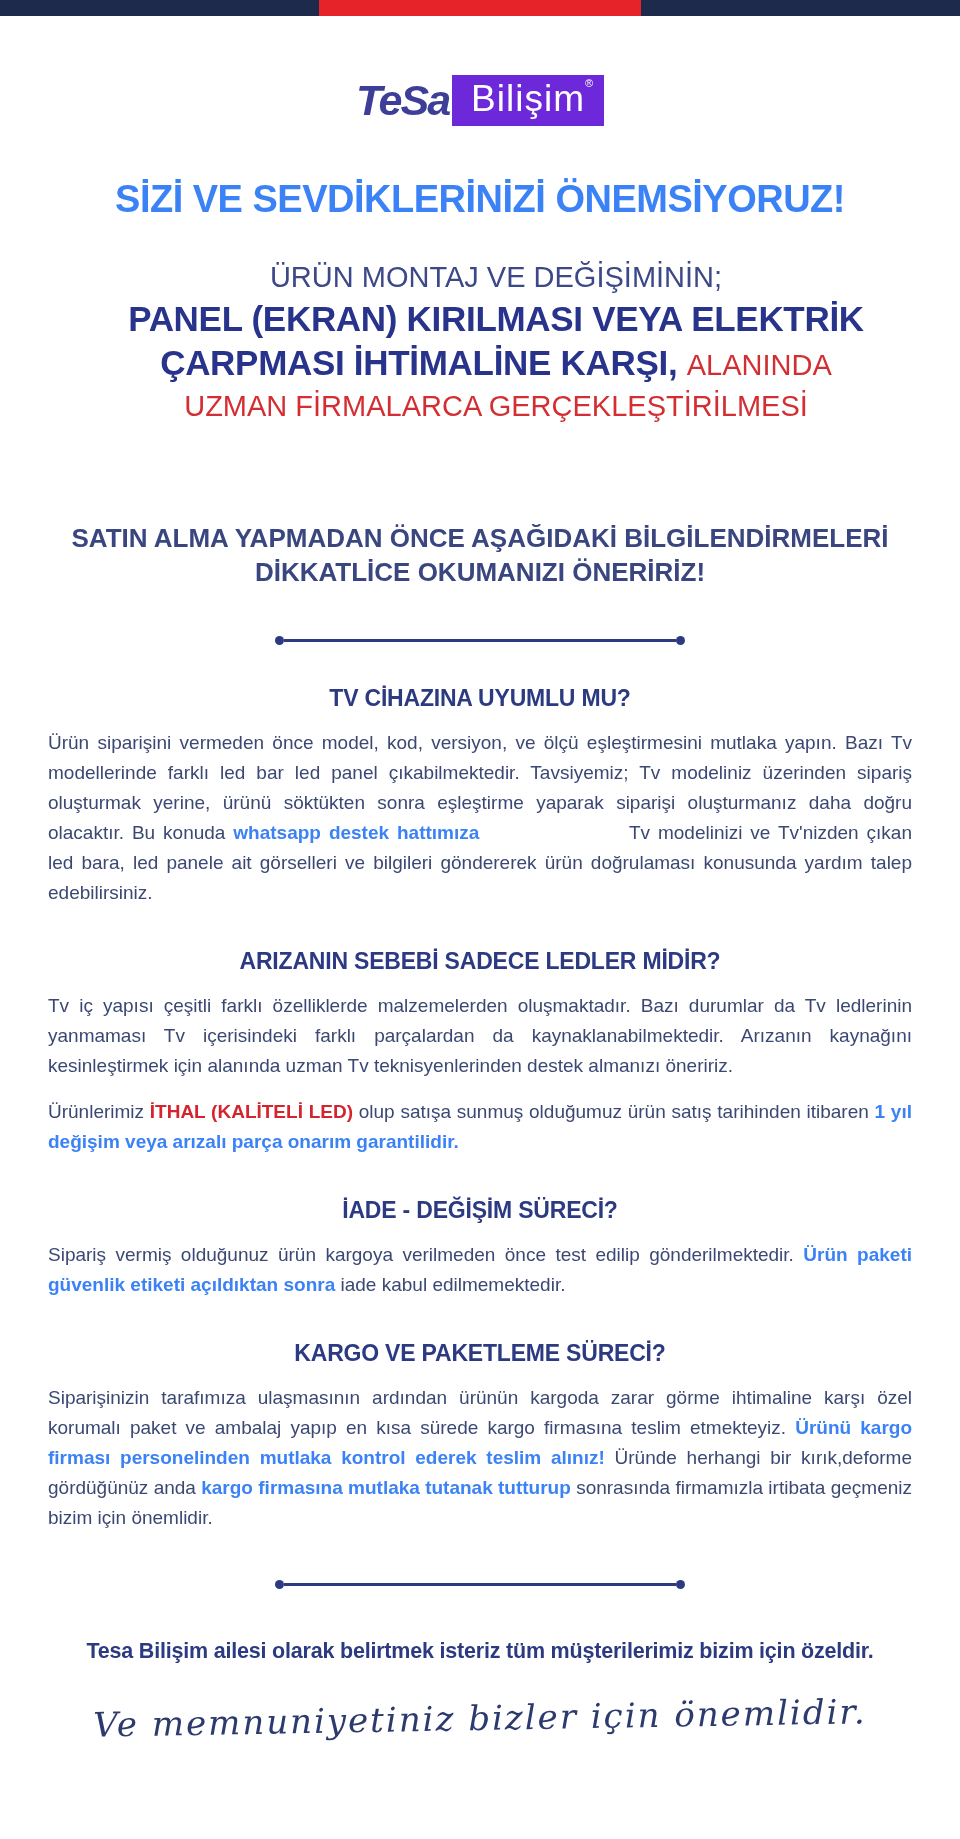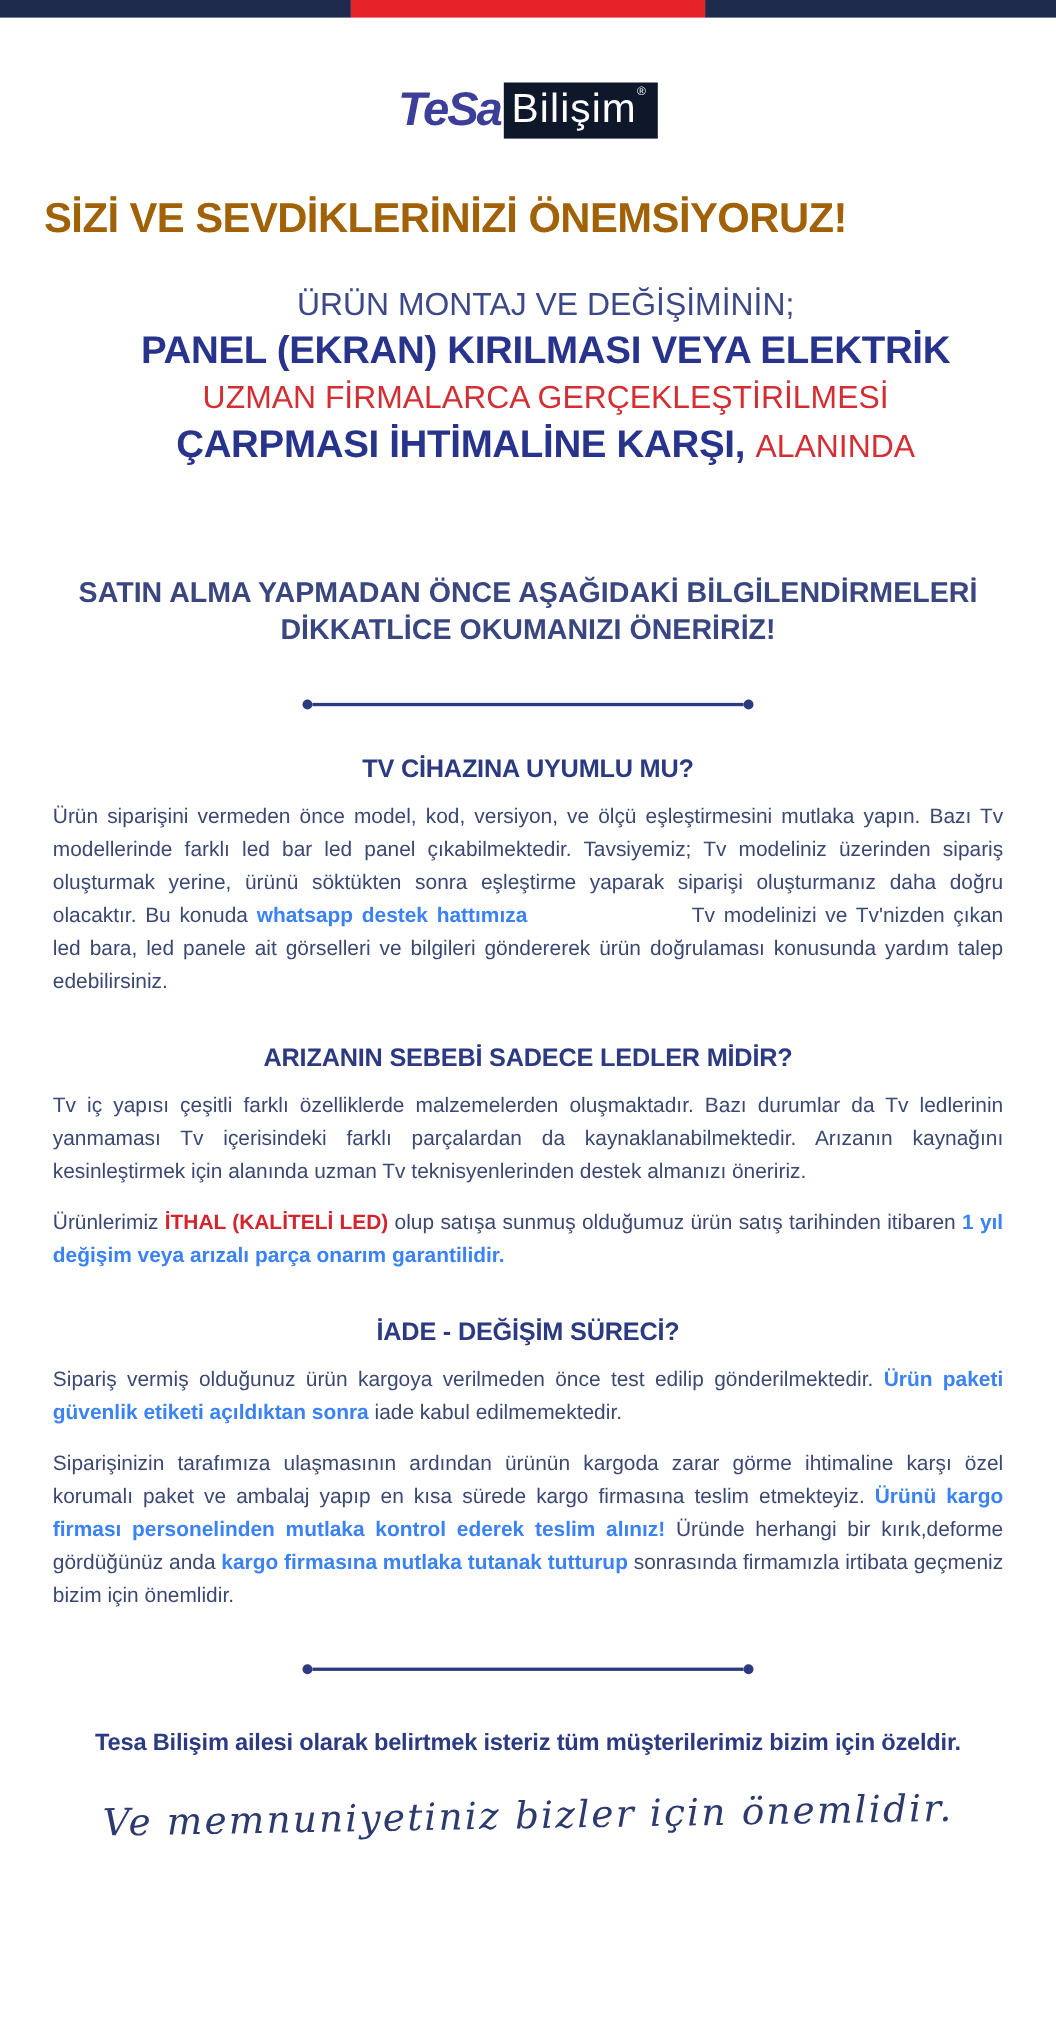--- a/index.html
+++ b/index.html
@@ -12,29 +12,29 @@
   .bar-navy{background:#1e2a4b;flex:1;}
   .bar-red{background:#e62329;width:322px;}
 
   
   .logo{display:flex;justify-content:center;align-items:center;margin-top:56px;height:56px;}
   .logo-tesa{
     color:#3c3e98;font-size:43px;font-weight:700;font-style:italic;
     letter-spacing:-2px;margin-right:3px;
   }
   .logo-box{
-    background:#0f172a;color:#ffffff;font-size:37px;font-weight:400;
-    padding:5px 10px 9px 7px;line-height:1;letter-spacing:1px;position:relative;
+    background:#6d28d9;color:#ffffff;font-size:37px;font-weight:400;
+    padding:5px 10px 9px 19px;line-height:1;letter-spacing:1px;position:relative;
   }
   .logo-box .reg{font-size:11px;vertical-align:top;line-height:1;position:relative;top:-2px;}
 
   
   .main-title{
-    margin:50px 40px 0;text-align:left;
-    font-size:38px;font-weight:800;color:#a16207;letter-spacing:-0.5px;
+    margin:50px 40px 0;text-align:center;
+    font-size:38px;font-weight:800;color:#3b82f6;letter-spacing:-0.5px;
   }
   .hero-subtitle{margin-top:38px;text-align:center;line-height:37px;padding-left:32px;}
   .sub-line{white-space:nowrap;}
   .sub-navy{color:#3c4887;font-weight:400;font-size:29px;}
   .sub-navybold{color:#28348c;font-weight:800;font-size:35px;letter-spacing:-0.3px;}
   .sub-red{color:#d32f33;font-weight:400;font-size:29px;}
 
   .notice{
     margin:92px auto 0;width:880px;text-align:center;
     font-size:26px;line-height:34px;color:#3a4680;font-weight:700;
@@ -85,40 +85,41 @@
   <div class="logo">
     <span class="logo-tesa">TeSa</span>
     <span class="logo-box"><span>Bilişim</span><span class="reg">®</span></span>
   </div>
 
   <h1 class="main-title">SİZİ VE SEVDİKLERİNİZİ ÖNEMSİYORUZ!</h1>
 
   <div class="hero-subtitle">
       <div class="sub-line"><span class="sub-navy">ÜRÜN MONTAJ VE DEĞİŞİMİNİN;</span></div>
       <div class="sub-line"><span class="sub-navybold">PANEL (EKRAN) KIRILMASI VEYA ELEKTRİK</span></div>
+      <div class="sub-line"><span class="sub-navybold">ÇARPMASI İHTİMALİNE KARŞI, </span><span class="sub-red">ALANINDA</span></div>
       <div class="sub-line"><span class="sub-red">UZMAN FİRMALARCA GERÇEKLEŞTİRİLMESİ</span></div>
-      <div class="sub-line"><span class="sub-navybold">ÇARPMASI İHTİMALİNE KARŞI, </span><span class="sub-red">ALANINDA</span></div>
     </div>
 
   <p class="notice">SATIN ALMA YAPMADAN ÖNCE AŞAĞIDAKİ BİLGİLENDİRMELERİ DİKKATLİCE OKUMANIZI ÖNERİRİZ!</p>
 
   <div class="divider">
     <span class="dot"></span>
     <span class="line"></span>
     <span class="dot"></span>
   </div>
 
   <main class="sections">
       <h2 class="section-heading">TV CİHAZINA UYUMLU MU?</h2>
       <p class="section-paragraph"><span class="run-normal">Ürün siparişini vermeden önce model, kod, versiyon, ve ölçü eşleştirmesini mutlaka yapın. Bazı Tv modellerinde farklı led bar led panel çıkabilmektedir. Tavsiyemiz; Tv modeliniz üzerinden sipariş oluşturmak yerine, ürünü söktükten sonra eşleştirme yaparak siparişi oluşturmanız daha doğru olacaktır. Bu konuda </span><span class="run-bold">whatsapp destek hattımıza</span><span class="run-gap"></span><span class="run-normal"> Tv modelinizi ve Tv'nizden çıkan led bara, led panele ait görselleri ve bilgileri göndererek ürün doğrulaması konusunda yardım talep edebilirsiniz.</span></p>
       <h2 class="section-heading">ARIZANIN SEBEBİ SADECE LEDLER MİDİR?</h2>
       <p class="section-paragraph"><span class="run-normal">Tv iç yapısı çeşitli farklı özelliklerde malzemelerden oluşmaktadır. Bazı durumlar da Tv ledlerinin yanmaması Tv içerisindeki farklı parçalardan da kaynaklanabilmektedir. Arızanın kaynağını kesinleştirmek için alanında uzman Tv teknisyenlerinden destek almanızı öneririz.</span></p>
       <p class="section-paragraph"><span class="run-normal">Ürünlerimiz </span><span class="run-redbold">İTHAL (KALİTELİ LED)</span><span class="run-normal"> olup satışa sunmuş olduğumuz ürün satış tarihinden itibaren </span><span class="run-bold">1 yıl değişim veya arızalı parça onarım garantilidir.</span></p>
       <h2 class="section-heading">İADE - DEĞİŞİM SÜRECİ?</h2>
       <p class="section-paragraph"><span class="run-normal">Sipariş vermiş olduğunuz ürün kargoya verilmeden önce test edilip gönderilmektedir. </span><span class="run-bold">Ürün paketi güvenlik etiketi açıldıktan sonra</span><span class="run-normal"> iade kabul edilmemektedir.</span></p>
+      <h2 class="section-heading">KARGO VE PAKETLEME SÜRECİ?</h2>
       <p class="section-paragraph"><span class="run-normal">Siparişinizin tarafımıza ulaşmasının ardından ürünün kargoda zarar görme ihtimaline karşı özel korumalı paket ve ambalaj yapıp en kısa sürede kargo firmasına teslim etmekteyiz. </span><span class="run-bold">Ürünü kargo firması personelinden mutlaka kontrol ederek teslim alınız!</span><span class="run-normal"> Üründe herhangi bir kırık,deforme gördüğünüz anda </span><span class="run-bold">kargo firmasına mutlaka tutanak tutturup</span><span class="run-normal"> sonrasında firmamızla irtibata geçmeniz bizim için önemlidir.</span></p>
     </main>
 
   <div class="divider">
     <span class="dot"></span>
     <span class="line"></span>
     <span class="dot"></span>
   </div>
 
   <p class="footer-statement">Tesa Bilişim ailesi olarak belirtmek isteriz tüm müşterilerimiz bizim için özeldir.</p>

